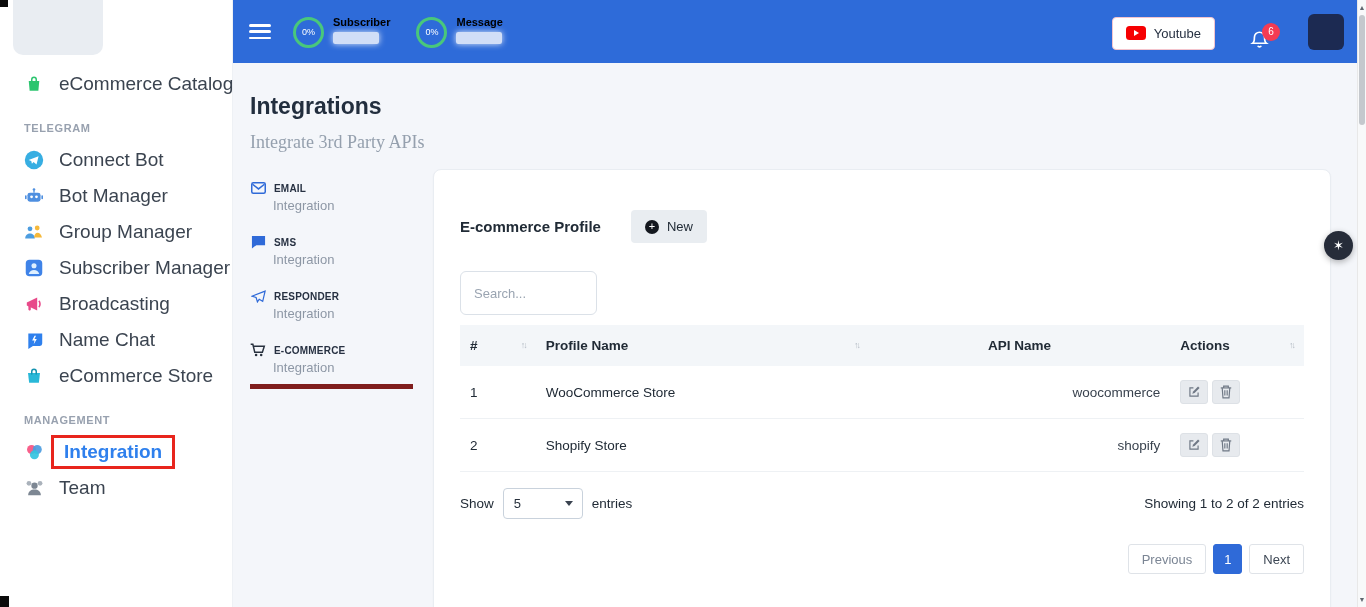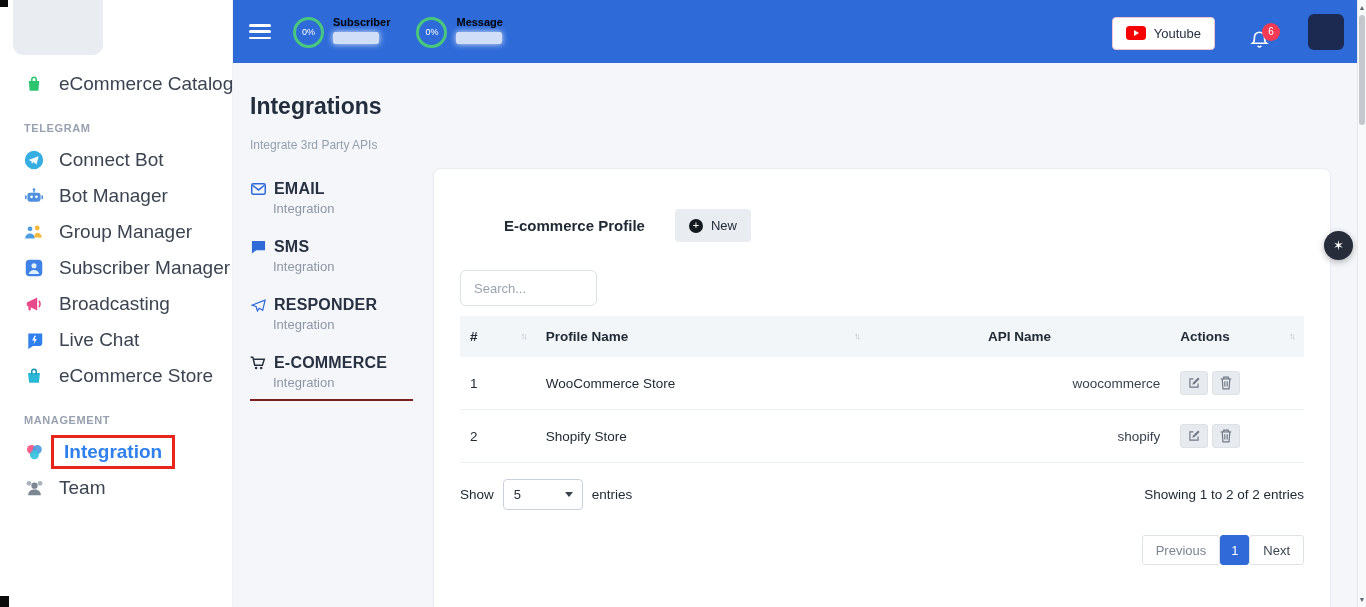--- a/index.html
+++ b/index.html
@@ -32,54 +32,54 @@
   .nav-right{margin-left:auto;display:flex;align-items:flex-end;gap:12px;}
   .nav-btn{display:flex;align-items:center;gap:8px;background:#fff;border:1px solid #f3c4cd;border-radius:4px;padding:8px 13px;font-size:13px;color:#273142;cursor:pointer;}
   .nav-btn.disc{border-color:#c9d8f4;margin-left:13px;}
   .bell-wrap{position:relative;margin-left:22px;cursor:pointer;line-height:0;}
   .badge{position:absolute;top:-5px;right:-10px;background:#f43b53;color:#fff;width:18px;height:18px;border-radius:50%;font-size:10px;display:flex;align-items:center;justify-content:center;}
   .avatar{width:36px;height:36px;border-radius:6px;background:#1c2a52;margin-left:26px;cursor:pointer;}
 
   
   .main{position:absolute;left:233px;top:63px;right:0;bottom:0;background:#f4f6fa;padding:30px 0 0 17px;overflow:hidden;}
   .page-title{font-size:23px;font-weight:700;color:#222e3e;}
-  .page-sub{font-size:12px;color:#95a0ae;margin-top:18px;}
+  .page-sub{font-size:18px;color:#95a0ae;margin-top:12px;font-family:Liberation Serif, serif;}
   .content-body{display:flex;margin-top:16px;align-items:flex-start;}
 
   .int-menu{width:163px;flex-shrink:0;padding-top:12px;}
   .int-item{margin-bottom:13px;padding-bottom:9px;cursor:pointer;}
-  .int-item.active{border-bottom:2px solid #7f1d1d;}
+  .int-item.active{border-bottom:5px solid #7f1d1d;}
   .int-top{display:flex;align-items:center;gap:8px;}
-  .int-title{font-size:16px;font-weight:700;color:#273142;letter-spacing:.2px;}
+  .int-title{font-size:10px;font-weight:700;color:#273142;letter-spacing:.2px;}
   .int-sub{font-size:13px;color:#8d97a5;margin-left:23px;margin-top:3px;}
 
   .card{margin-left:20px;width:898px;height:560px;background:#fff;border:1px solid #e9edf2;border-radius:8px;padding:24px 26px;box-shadow:0 1px 2px rgba(20,40,80,.04);}
   .card-head{display:flex;align-items:center;margin-top:16px;}
-  .panel-title{font-size:15px;font-weight:700;color:#212b36;margin-left:44px;}
+  .panel-title{font-size:15px;font-weight:700;color:#212b36;}
   .new-btn{margin-left:30px;display:flex;align-items:center;gap:8px;background:#e9edf1;border:none;border-radius:4px;padding:9px 14px;font-size:13px;color:#212b36;cursor:pointer;}
   .plus{width:14px;height:14px;border-radius:50%;background:#14181f;color:#fff;font-size:11px;display:flex;align-items:center;justify-content:center;line-height:1;}
-  .search{margin-top:28px;width:137px;height:36px;border:1px solid #dbe1e8;border-radius:6px;padding:0 13px;font-size:13px;color:#27303c;outline:none;display:block;background:#fff;}
+  .search{margin-top:28px;width:137px;height:44px;border:1px solid #dbe1e8;border-radius:6px;padding:0 13px;font-size:13px;color:#27303c;outline:none;display:block;background:#fff;}
   .search::placeholder{color:#9aa4b1;}
 
   table{width:100%;border-collapse:collapse;margin-top:10px;}
   thead th{background:#f3f6f9;font-size:13.5px;font-weight:700;color:#212b36;text-align:left;padding:13px 10px;cursor:pointer;}
   th.c-num{width:76px;}
   th.c-profile{width:334px;}
   th.c-api{width:302px;text-align:center;}
   th.c-actions{width:134px;}
   tbody td{font-size:13.5px;color:#212b36;padding:14px 10px;border-bottom:1px solid #eef1f4;}
   td.center{text-align:right;color:#39424e;}
   .sort{float:right;font-size:9px;color:#b3bac4;letter-spacing:-2px;margin-top:2px;font-weight:400;}
   .act-btn{width:28px;height:24px;background:#e7eaee;border:1px solid #dde1e6;border-radius:3px;display:inline-flex;align-items:center;justify-content:center;cursor:pointer;margin-right:4px;vertical-align:middle;line-height:0;}
 
   .table-foot{display:flex;align-items:center;margin-top:16px;font-size:13.5px;color:#212b36;}
   .select-box{width:80px;height:31px;border:1px solid #c9d2dc;border-radius:4px;display:inline-flex;align-items:center;padding:0 10px;margin:0 9px;cursor:pointer;position:relative;font-size:13px;color:#27303c;background:#fff;}
   .select-box .chev{position:absolute;right:9px;width:0;height:0;border-left:4px solid transparent;border-right:4px solid transparent;border-top:5px solid #3a4350;}
   .showing{margin-left:auto;}
-  .pagination{display:flex;justify-content:flex-end;margin-top:25px;}
+  .pagination{display:flex;justify-content:flex-end;margin-top:25px;gap:7px;}
   .pg{height:30px;border:1px solid #dfe3e8;background:#fff;color:#7b8594;font-size:13px;padding:0 13px;cursor:pointer;border-radius:3px;}
   .pg.page{background:#2f6ad8;border-color:#2f6ad8;color:#fff;min-width:29px;padding:0;}
   .pg.next{color:#3c4653;}
 
   
   .assist{position:absolute;top:231px;right:13px;width:29px;height:29px;border-radius:50%;background:#262c39;color:#fff;display:flex;align-items:center;justify-content:center;font-size:13px;z-index:6;box-shadow:0 2px 6px rgba(0,0,0,.3);cursor:pointer;}
 
   
   .scrollbar{position:absolute;right:0;top:0;bottom:0;width:9px;background:#f8f9fa;border-left:1px solid #e8e8e8;z-index:7;}
   .sb-arrow{position:absolute;left:0;width:100%;height:13px;color:#606770;font-size:7px;display:flex;align-items:center;justify-content:center;cursor:pointer;}
@@ -162,21 +162,21 @@
     </span>
     <span class="slabel">Broadcasting</span>
   </div>
   <div class="side-item">
     <span class="sicon">
       <svg width="19" height="17" viewBox="0 0 24 22">
           <path d="M2 2h20v13a3 3 0 01-3 3h-9l-6 4V2z" fill="#2f80ed"></path>
           <path d="M12 5l-3 6h3l-1 5 4-7h-3l2-4z" fill="#fff"></path>
         </svg>
     </span>
-    <span class="slabel">Live Chat</span>
+    <span class="slabel">Name Chat</span>
   </div>
   <div class="side-item">
     <span class="sicon">
       <svg width="18" height="18" viewBox="0 0 24 24">
           <path d="M4 8h16l-1.5 13h-13L4 8z" fill="#29b8d8"></path>
           <path d="M9 10V6a3 3 0 016 0v4" fill="none" stroke="#1593b0" stroke-width="2"></path>
         </svg>
     </span>
     <span class="slabel">eCommerce Store</span>
   </div>

